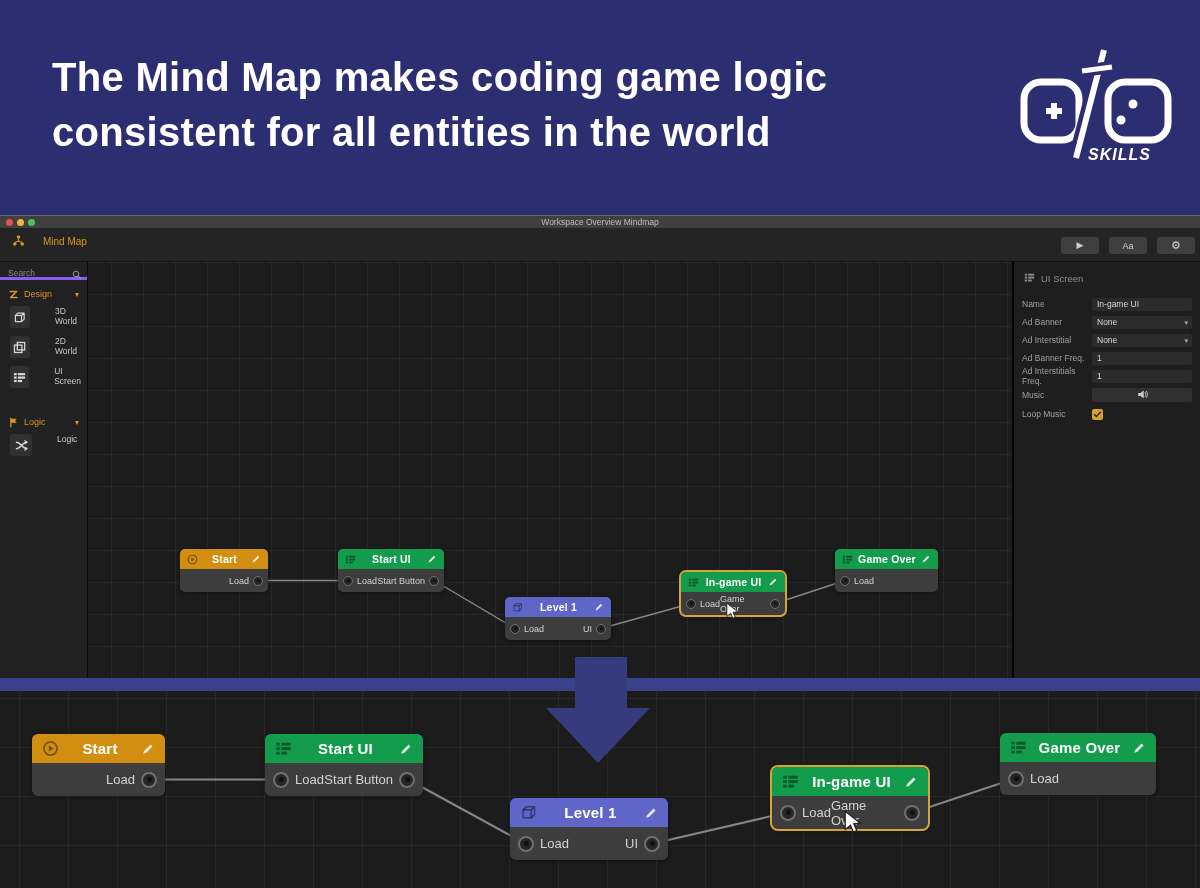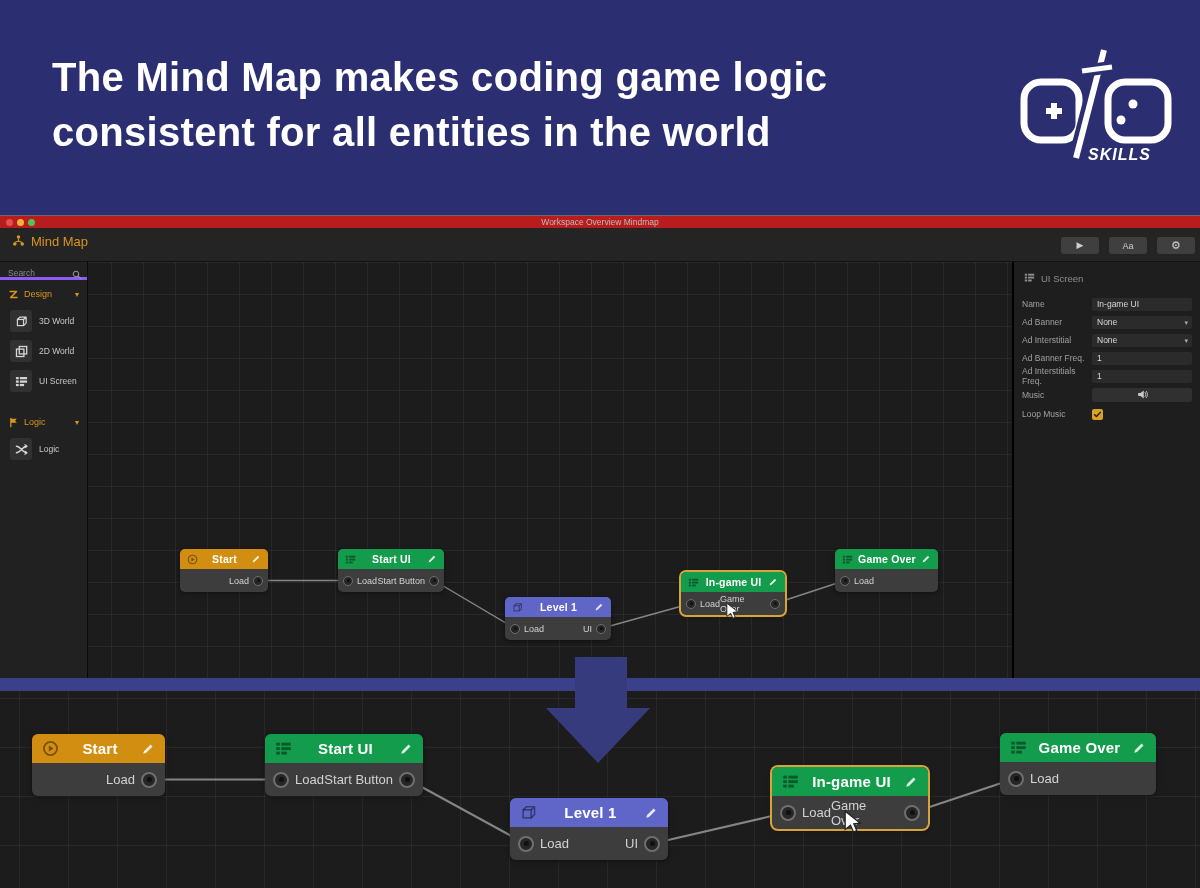--- a/index.html
+++ b/index.html
@@ -12,51 +12,51 @@
   body{width:1200px;height:888px;position:relative;overflow:hidden;background:#161616;
        font-family:"Liberation Sans",sans-serif;}
 
   
   .banner{position:absolute;top:0;left:0;width:1200px;height:215px;background:var(--banner-bg)}
   .banner-title{position:absolute;left:52px;top:50px;color:#fff;font-size:40px;font-weight:bold;
                 line-height:55px;letter-spacing:.3px}
   .logo{position:absolute;right:28px;top:48px;width:152px;height:120px}
 
   
-  .titlebar{position:absolute;top:215px;left:0;width:1200px;height:13px;background:#b91c1c;
+  .titlebar{position:absolute;top:215px;left:0;width:1200px;height:13px;background:#404040;
             border-top:1px solid #6a6a6a;display:flex;align-items:center}
   .lights{display:flex;gap:4px;padding-left:6px;position:relative;z-index:2}
   .light{width:7px;height:7px;border-radius:50%}
   .light.red{background:#e4504b}.light.yellow{background:#f0b43c}.light.green{background:#53c258}
   .title-text{position:absolute;left:0;right:0;text-align:center;font-size:8.5px;color:#bdbdbd}
 
   .toolbar{position:absolute;top:228px;left:0;width:1200px;height:34px;background:#242424;
            border-bottom:1px solid #121212}
-  .app-label{position:absolute;left:12px;top:0;height:27px;display:flex;align-items:center;gap:6px;
-             color:#d8961c;font-size:13px}
+  .app-label{position:absolute;left:12px;top:0;height:27px;display:flex;align-items:center;gap:18px;
+             color:#d8961c;font-size:10px}
   .app-label svg{width:13px;height:13px}
   .tb-buttons{position:absolute;right:5px;top:9px;display:flex;gap:10px}
   .tb-btn{width:38px;height:17px;background:#3f3f3f;border-radius:3px;display:flex;align-items:center;
           justify-content:center;color:#cfcfcf;font-size:9px;cursor:default}
   .tb-btn .uni{font-size:9px;line-height:1}
 
   
   .sidebar{position:absolute;top:262px;left:0;width:88px;height:420px;background:#212121;
            border-right:1px solid #0a0a0a}
   .search-row{position:relative;height:18px;border-bottom:3px solid #8b5cf6}
   .search-input{width:100%;height:100%;background:transparent;border:none;outline:none;color:#c4c4c4;
                 font-size:8.5px;padding:0 18px 0 8px;font-family:inherit}
   .search-input::placeholder{color:#8a8a8a}
   .search-icon{position:absolute;right:5px;top:4px;width:10px;height:10px;color:#9a9a9a}
   .section-header{height:24px;display:flex;align-items:center;gap:5px;padding:0 8px;color:#d8961c;margin-top:2px}
   .sec-icon{width:11px;height:11px;display:flex}
   .sec-icon svg{width:11px;height:11px}
   .sec-label{font-size:9px;font-weight:normal;flex:1}
   .sec-caret{font-size:8px;color:#d8961c}
-  .side-item{height:30px;display:flex;align-items:center;gap:7px;padding-left:10px}
+  .side-item{height:30px;display:flex;align-items:flex-start;gap:25px;padding-left:10px}
   .item-icon{width:22px;height:22px;background:#313131;border-radius:3px;display:flex;align-items:center;
              justify-content:center;color:#d6d6d6}
   .item-icon svg{width:13px;height:13px}
   .item-label{font-size:8.5px;color:#c9c9c9}
   .side-gap{height:12px}
 
   
   .canvas{position:absolute;background:var(--canvas-bg);overflow:hidden;
     background-image:linear-gradient(rgba(255,255,255,.05) 1px,transparent 1px),
                      linear-gradient(90deg,rgba(255,255,255,.05) 1px,transparent 1px)}

